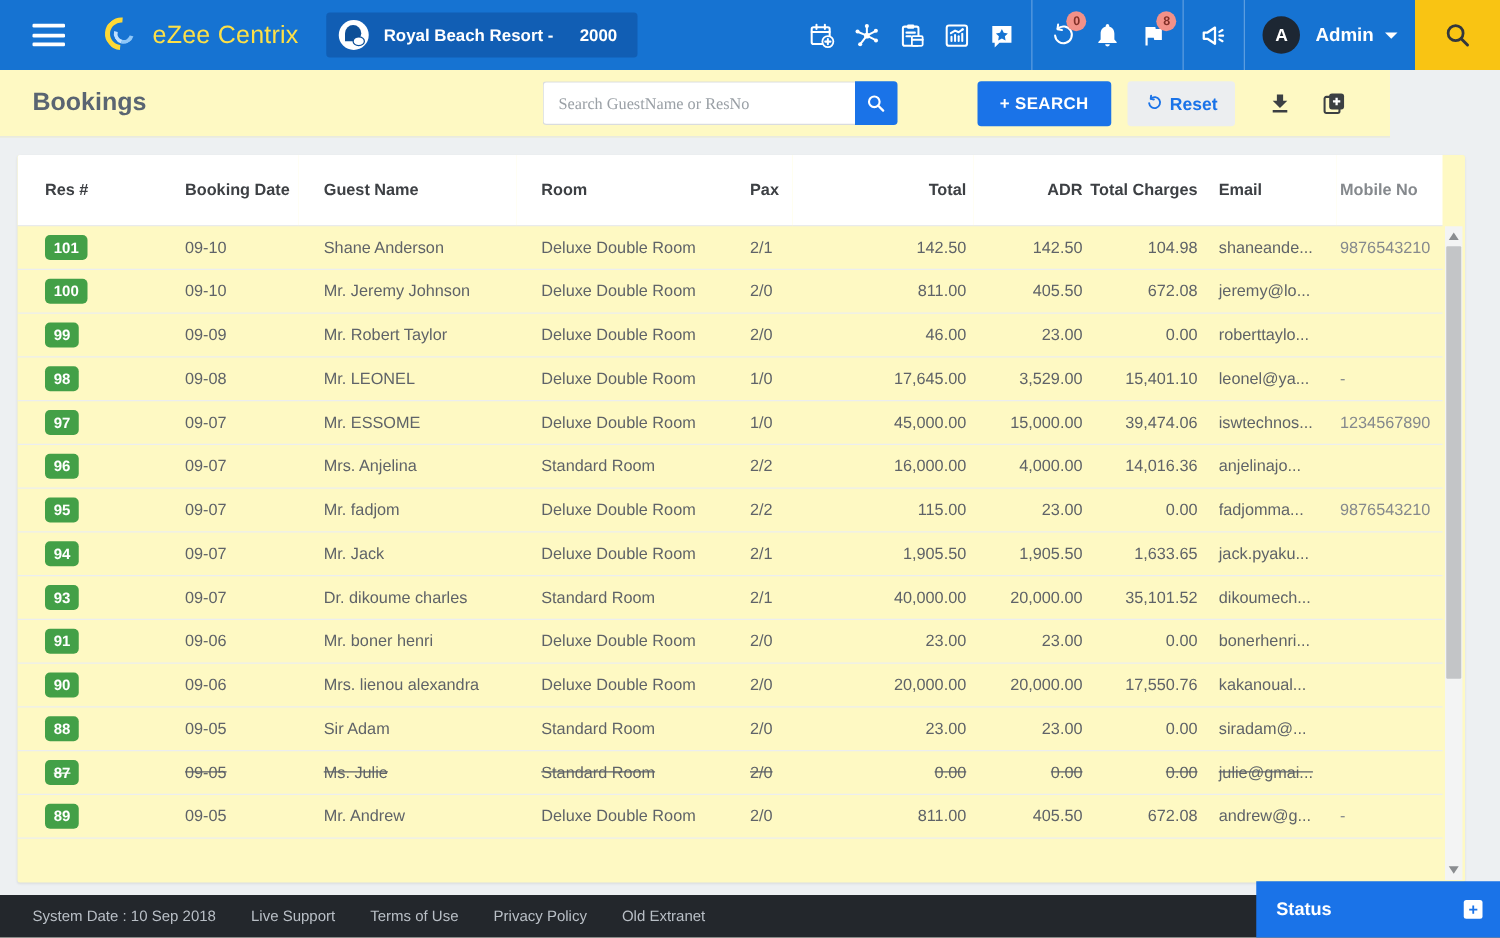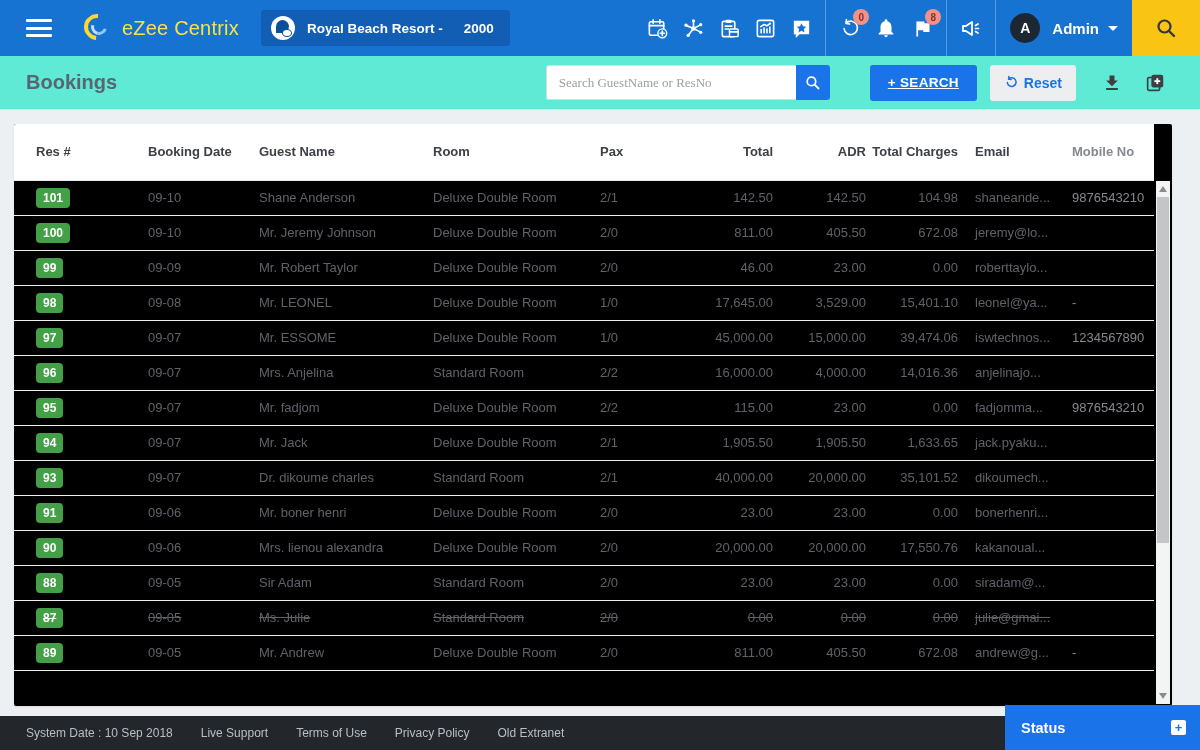--- a/index.html
+++ b/index.html
@@ -42,42 +42,42 @@
   .user-chip { display:flex; align-items:center; margin:0 14px 0 8px; cursor:pointer; }
   .avatar { width:30px; height:30px; border-radius:50%; background:#1d2733; color:#fff;
     display:flex; align-items:center; justify-content:center; font-size:14px; font-weight:700; }
   .user-name { font-size:15px; font-weight:700; margin-left:12px; }
   .caret-down { width:0; height:0; border-left:5px solid transparent; border-right:5px solid transparent;
     border-top:5px solid #fff; margin-left:9px; }
   .global-search { width:68px; height:56px; background:#f9c413; display:flex; align-items:center;
     justify-content:center; cursor:pointer; }
 
   
-  .toolbar { position:absolute; left:0; top:56px; width:1200px; height:54px; background:#5eead4;
+  .toolbar { position:absolute; left:0; top:56px; width:1112px; height:54px; background:#fef9c3;
     border-bottom:1px solid #e2e5e8; display:flex; align-items:center; z-index:10; }
   .page-title { margin-left:26px; font-size:20px; font-weight:700; color:#5a6572; }
   .toolbar-controls { margin-left:auto; display:flex; align-items:center; }
   .search-group { display:flex; height:35px; }
   .search-input { width:250px; height:35px; border:1px solid #d9dcdf; border-right:none;
     border-radius:3px 0 0 3px; padding:0 12px; font-size:13px; color:#444; outline:none;
     font-family:Liberation Serif, serif; }
   .search-input::placeholder { color:#9aa0a6; }
   .search-go { width:34px; height:35px; background:#1a73e8; border:none; border-radius:0 3px 3px 0;
     display:flex; align-items:center; justify-content:center; cursor:pointer; }
-  .btn-search { margin-left:40px; height:36px; padding:0 18px; background:#1a73e8; color:#fff;
+  .btn-search { margin-left:64px; height:36px; padding:0 18px; background:#1a73e8; color:#fff;
     border:none; border-radius:3px; font-size:13.5px; font-weight:700; cursor:pointer;
-    letter-spacing:.3px; font-family:"Liberation Sans",sans-serif;text-decoration:underline; }
+    letter-spacing:.3px; font-family:"Liberation Sans",sans-serif; }
   .btn-reset { margin-left:13px; height:36px; padding:0 14px; background:#eceef0; color:#1a73e8;
     border:none; border-radius:3px; font-size:14px; font-weight:700; cursor:pointer;
     display:flex; align-items:center; gap:5px; font-family:"Liberation Sans",sans-serif; }
   .tool-icon { margin-left:26px; cursor:pointer; display:flex; align-items:center; }
   .tool-icon:last-child { margin-right:34px; margin-left:22px; }
 
   
-  .card { position:absolute; left:14px; top:124px; width:1158px; height:582px; background:#000000;
+  .card { position:absolute; left:14px; top:124px; width:1158px; height:582px; background:#fef9c3;
     border-radius:2px; box-shadow:0 1px 2px rgba(0,0,0,.08); overflow:hidden; }
   table { border-collapse:collapse; table-layout:fixed; width:1140px; }
   th { height:56px; font-size:13px; font-weight:700; color:#3d4044; text-align:left;
     vertical-align:middle; border-bottom:1px solid #e9ebec; background:#fff; }
   td { height:35px; font-size:13px; color:#5f6368; border-bottom:1px solid #eceeef;
     vertical-align:middle; white-space:nowrap; overflow:hidden; }
   th.num, td.num { text-align:right; padding-right:6px; }
   .pad-l20 { padding-left:20px; }
   col.c-res{width:114px} col.c-date{width:111px} col.c-guest{width:174px} col.c-room{width:167px}
   col.c-pax{width:54px} col.c-total{width:145px} col.c-adr{width:93px} col.c-charges{width:92px}

